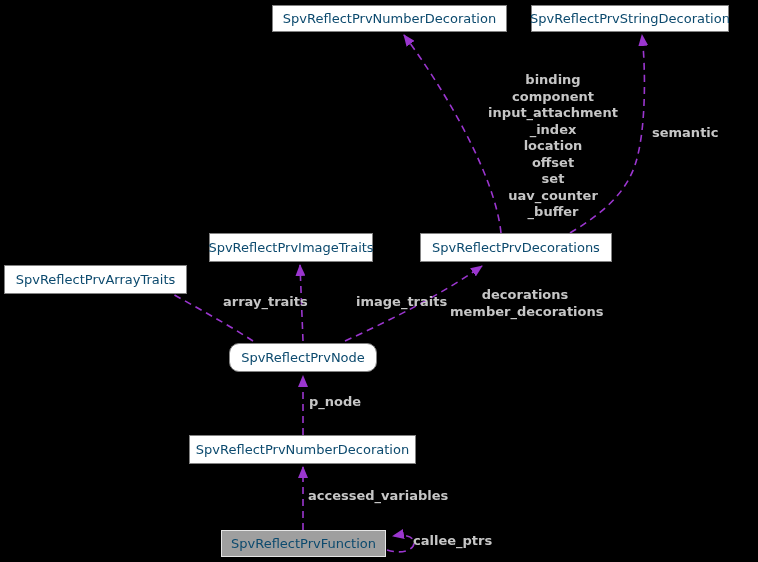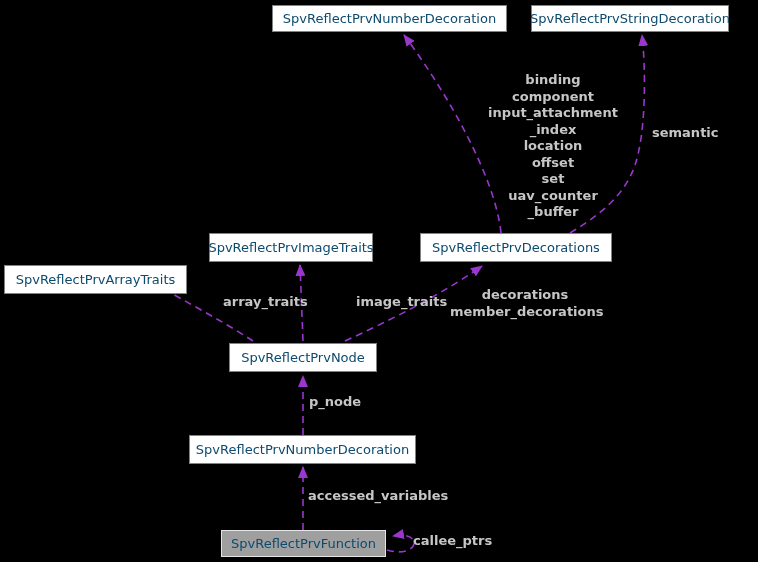--- a/index.html
+++ b/index.html
@@ -58,21 +58,21 @@
   </div>
 
   <div class="node" style="left:209px;top:233px;width:164px;height:29px;">
     <span>SpvReflectPrvImageTraits</span>
   </div>
 
   <div class="node" style="left:420px;top:233px;width:192px;height:29px;">
     <span>SpvReflectPrvDecorations</span>
   </div>
 
-  <div class="node" style="left:229px;top:343px;width:148px;height:29px;">
+  <div class="node" style="left:229px;top:343px;width:148px;height:29px;border-radius:10px;">
     <span>SpvReflectPrvNode</span>
   </div>
 
   <div class="node" style="left:189px;top:435px;width:227px;height:29px;">
     <span>SpvReflectPrvNumberDecoration</span>
   </div>
 
   <div class="node current" style="left:221px;top:530px;width:165px;height:27px;">
     <span>SpvReflectPrvFunction</span>
   </div>

